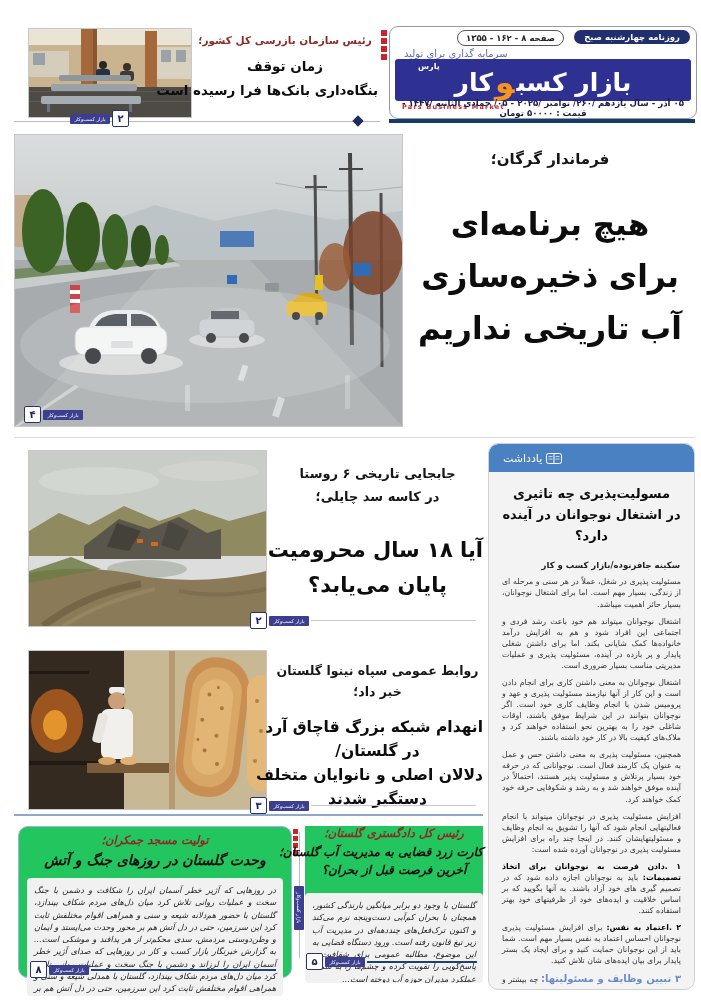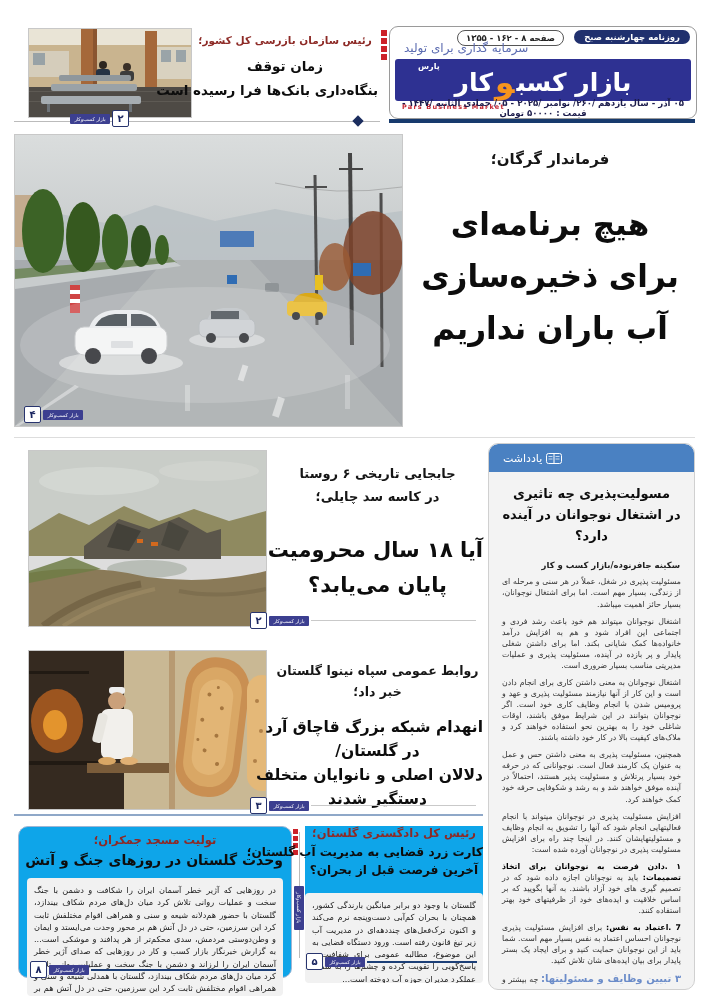--- a/index.html
+++ b/index.html
@@ -17,21 +17,21 @@
   .badge .ln.navy{height:2px;background:#1c3f77;}
 
   
   .mh-squares{left:380px;top:30px;width:7px;}
   .mh-squares div{width:6px;height:6px;background:#cc2229;margin-bottom:2px;}
   .masthead{left:389px;top:26px;width:306px;height:91px;border:1px solid #9a9a9a;border-radius:9px;background:#fff;}
   .pill-navy{position:absolute;right:6px;top:3px;background:#20306e;color:#fff;font-size:8.5px;font-weight:bold;
     padding:2px 10px;border-radius:8px;white-space:nowrap;}
   .pill-white{position:absolute;right:132px;top:3px;background:#fff;color:#222;font-size:8.5px;font-weight:bold;
     padding:2px 8px;border-radius:8px;border:1px solid #555;direction:ltr;white-space:nowrap;}
-  .mh-tagline{position:absolute;left:14px;top:14px;font-size:12px;color:#5b6bb0;}
+  .mh-tagline{position:absolute;left:14px;top:21px;font-size:10px;color:#5b6bb0;}
   .logo-box{position:absolute;left:5px;right:5px;top:32px;height:42px;background:#2e3192;border-radius:3px;
     display:flex;align-items:center;justify-content:center;}
   .logo-fa{color:#fff;font-weight:bold;font-size:25px;white-space:nowrap;line-height:1;}
   .logo-fa .vav{color:#f7941d;font-size:31px;position:relative;top:2px;margin:0 2px;}
   .logo-region{position:absolute;left:23px;top:3px;color:#fff;font-size:8px;font-weight:bold;}
   .logo-latin{position:absolute;left:12px;top:76px;color:#c42430;font-size:6.5px;font-weight:bold;
     letter-spacing:1.2px;direction:ltr;}
   .mh-date{position:absolute;bottom:0px;left:0;right:0;text-align:center;font-size:8.6px;font-weight:bold;color:#1b1b4a;}
   .navy-rule{left:389px;top:119px;width:306px;height:4px;background:#173a6d;}
 
@@ -55,21 +55,21 @@
   .main-text .hl{font-size:31px;line-height:1.68;}
 
   .dam-text{left:272px;top:462px;width:211px;text-align:center;}
   .dam-text .kicker-dark{font-size:13px;line-height:1.8;}
   .dam-text .hl{font-size:21px;line-height:1.7;margin-top:24px;}
 
   .flour-text{left:272px;top:660px;width:211px;text-align:center;}
   .flour-text .kicker-dark{font-size:12.5px;line-height:1.7;}
   .flour-text .hl{font-size:15.5px;line-height:1.55;margin-top:12px;}
 
-  .bottom-box{position:absolute;background:#0ea5e9;}
+  .bottom-box{position:absolute;background:#22c55e;font-style:italic;}
   .bottom-box .kicker-red{font-size:11.5px;margin-bottom:3px;}
   .bottom-box .hl{font-size:14px;line-height:1.5;}
   .bottom-box .hl.small{font-size:12px;}
   .body-panel{background:#f1f1f1;border-radius:4px;margin-top:7px;padding:6px 7px;
     font-size:8.2px;line-height:1.5;text-align:justify;color:#222;overflow:hidden;}
   .unity-box{left:18px;top:826px;width:274px;height:152px;border:1.5px solid #9fb6d4;border-radius:10px;padding:6px 8px;box-sizing:border-box;}
   .unity-box .body-panel{height:106px;}
   .water-box{left:305px;top:826px;width:178px;height:148px;}
   .water-box .body-panel{height:78px;margin-top:14px;}
 
@@ -227,21 +227,21 @@
     </svg>
   </div>
   <div class="badge" style="left:24px;top:406px;">
     <span class="num">۴</span>
     <span class="chip">بازار کسب‌وکار</span>
   </div>
   <div class="abs main-text">
     <div class="kicker-dark">فرماندار گرگان؛</div>
     <div class="hl">هیچ برنامه‌ای</div>
     <div class="hl">برای ذخیره‌سازی</div>
-    <div class="hl">آب باران نداریم</div>
+    <div class="hl">آب تاریخی نداریم</div>
   </div>
   <div class="abs mid-line"></div>
 
   <div class="photo abs" style="left:28px;top:450px;width:237px;height:175px;">
     <svg width="237" height="175" viewBox="0 0 237 175">
       <rect x="0" y="0" width="237" height="100" fill="#c9cdc8"></rect>
       <ellipse cx="70" cy="30" rx="60" ry="14" fill="#d6d9d4" opacity="0.8"></ellipse>
       <ellipse cx="180" cy="20" rx="50" ry="10" fill="#d2d5d0" opacity="0.8"></ellipse>
       <path d="M0,80 L30,62 L60,74 L95,55 L130,70 L165,58 L200,70 L237,60 L237,105 L0,105 Z" fill="#8f8a60"></path>
       <path d="M55,95 L90,68 L120,78 L150,66 L178,82 L192,78 L192,108 L55,108 Z" fill="#5b564b"></path>
@@ -368,18 +368,18 @@
     <div class="note-title">مسولیت‌پذیری چه تاثیری</div>
     <div class="note-title" style="margin-top:0;">در اشتغال نوجوانان در آینده دارد؟</div>
     <div class="note-byline">سکینه جافرنوده/بازار کسب و کار</div>
     <div class="note-body">
       <p><span>مسئولیت پذیری در شغل، عملاً در هر سنی و مرحله ای از زندگی، بسیار مهم است. اما برای اشتغال نوجوانان، بسیار حائز اهمیت میباشد.</span></p>
       <p><span>اشتغال نوجوانان میتواند هم خود باعث رشد فردی و اجتماعی این افراد شود و هم به افزایش درآمد خانواده‌ها کمک شایانی بکند. اما برای داشتن شغلی پایدار و پر بازده در آینده، مسئولیت پذیری و عملیات مدیریتی مناسب بسیار ضروری است.</span></p>
       <p><span>اشتغال نوجوانان به معنی داشتن کاری برای انجام دادن است و این کار از آنها نیازمند مسئولیت پذیری و عهد و پرومیس شدن با انجام وظایف کاری خود است. اگر نوجوانان بتوانند در این شرایط موفق باشند، اوقات شاغلی خود را به بهترین نحو استفاده خواهند کرد و ملاک‌های کیفیت بالا در کار خود داشته باشند.</span></p>
       <p><span>همچنین، مسئولیت پذیری به معنی داشتن حس و عمل به عنوان یک کارمند فعال است. نوجوانانی که در حرفه خود بسیار پرتلاش و مسئولیت پذیر هستند، احتمالاً در آینده موفق خواهند شد و به رشد و شکوفایی حرفه خود کمک خواهند کرد.</span></p>
       <p><span>افزایش مسئولیت پذیری در نوجوانان میتواند با انجام فعالیتهایی انجام شود که آنها را تشویق به انجام وظایف و مسئولیتهایشان کنند. در اینجا چند راه برای افزایش مسئولیت پذیری در نوجوانان آورده شده است:</span></p>
       <p><b>۱ .دادن فرصت به نوجوانان برای اتخاذ تصمیمات:</b><span> باید به نوجوانان اجازه داده شود که در تصمیم گیری های خود آزاد باشند. به آنها بگویید که بر اساس خلاقیت و ایده‌های خود از ظرفیتهای خود بهتر استفاده کنند.</span></p>
-      <p><b>7 .اعتماد به نفس:</b><span> برای افزایش مسئولیت پذیری نوجوانان احساس اعتماد به نفس بسیار مهم است. شما باید از این نوجوانان حمایت کنید و برای ایجاد یک بستر پایدار برای بیان ایده‌های شان تلاش کنید.</span></p>
+      <p><b>۲ .اعتماد به نفس:</b><span> برای افزایش مسئولیت پذیری نوجوانان احساس اعتماد به نفس بسیار مهم است. شما باید از این نوجوانان حمایت کنید و برای ایجاد یک بستر پایدار برای بیان ایده‌های شان تلاش کنید.</span></p>
       <p><b class="lead-blue">۳ تبیین وظایف و مسئولیتها:</b><span> چه بیشتر و چه کمتر، وظایف و مسئولیتهایی که برای یک نوجوان در نظر میگیرید را بیان کنید. با این کار آنها احساس می کنند به پایبندی نیاز دارند.</span></p>
     </div>
   </div>
 
 </div>
 
 </body></html>

